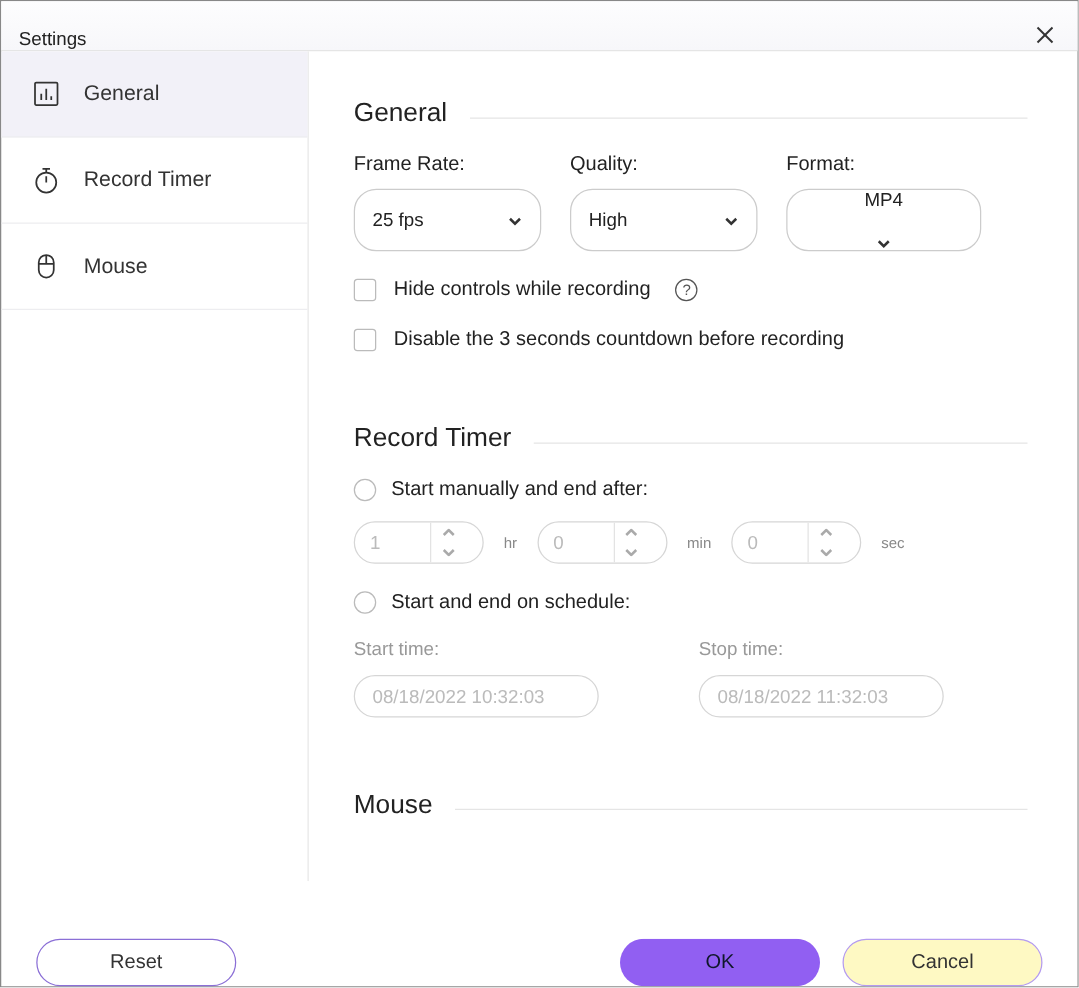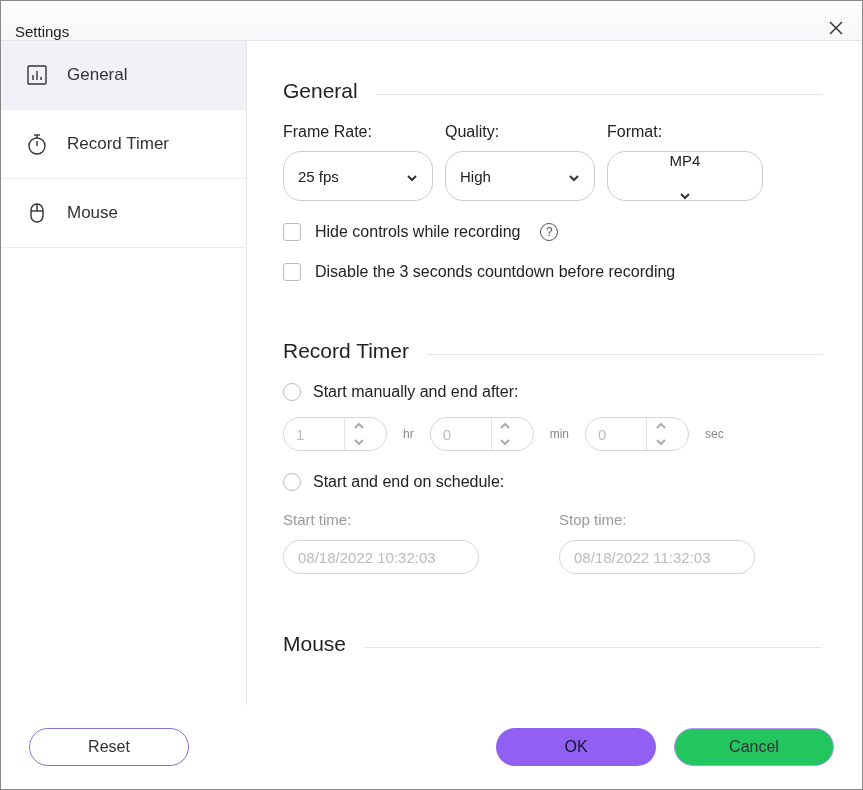--- a/index.html
+++ b/index.html
@@ -34,21 +34,21 @@
   .side-icon { width: 24px; height: 24px; display:flex; align-items:center; justify-content:center; }
   .side-icon svg { stroke: #333; fill: none; stroke-width: 1.4; }
   
   .content { flex: 1; padding: 30px 40px 10px 36px; overflow-y: hidden; color: #222; }
   .section-head {
     display: flex; align-items: center; margin-top: 34px; margin-bottom: 20px;
   }
   .section-head:first-child { margin-top: 8px; }
   .section-head .stitle { font-size: 21px; font-weight: 400; color: #222; margin-right: 18px; }
   .section-head .rule { flex: 1; height: 1px; background: #e5e5e5; margin-top: 6px; }
-  .row3 { display: flex; gap: 12px; margin-bottom: 12px; }
+  .row3 { display: flex; gap: 23px; margin-bottom: 12px; }
   .field { display: flex; flex-direction: column; gap: 10px; }
   .field-label { font-size: 16px; color: #222; }
   .select {
     border: 1px solid #ccc; border-radius: 18px;
     height: 50px; width: 150px; padding: 0 14px;
     display: flex; align-items: center; justify-content: space-between;
     font-size: 15px; color: #222; cursor: pointer;
   }
   .select.wide { width: 156px; flex-direction: column; }
   .chev { width: 12px; height: 12px; }
@@ -85,31 +85,31 @@
   .time-col { display: flex; flex-direction: column; gap: 12px; }
   .time-label { font-size: 15px; color: #999; }
   .time-input {
     border: 1px solid #d6d6d6; border-radius: 18px;
     height: 34px; width: 196px; padding: 0 14px;
     display: flex; align-items: center;
     font-size: 15px; color: #bbb;
   }
   
   .footer {
-    height: 84px; display: flex; align-items: center;
+    height: 84px; display: flex; align-items: flex-end;
     padding: 0 28px; border-top: 0;
   }
   .btn {
     height: 38px; border-radius: 19px; padding: 0 34px;
     font-size: 16px; cursor: pointer; display:flex; align-items:center; justify-content:center;
     border: 1.5px solid transparent;
   }
   .btn-reset { border-color: #8b6fd6; color: #333; background: #fff; width: 160px; }
   .btn-ok { background: #915ff2; color: #0f172a; width: 160px; margin-left: auto; }
-  .btn-cancel { border-color: #b49bef; color: #333; background: #22c55e; width: 160px; margin-left: 18px; }
+  .btn-cancel { border-color: #b49bef; color: #333; background: #fef9c3; width: 160px; margin-left: 18px; }
 </style>
 </head>
 <body>
 
 <div class="window">
 
   <div class="titlebar">
     <div class="title">Settings</div>
     <div class="close">
       <svg width="16" height="16" viewBox="0 0 16 16">

